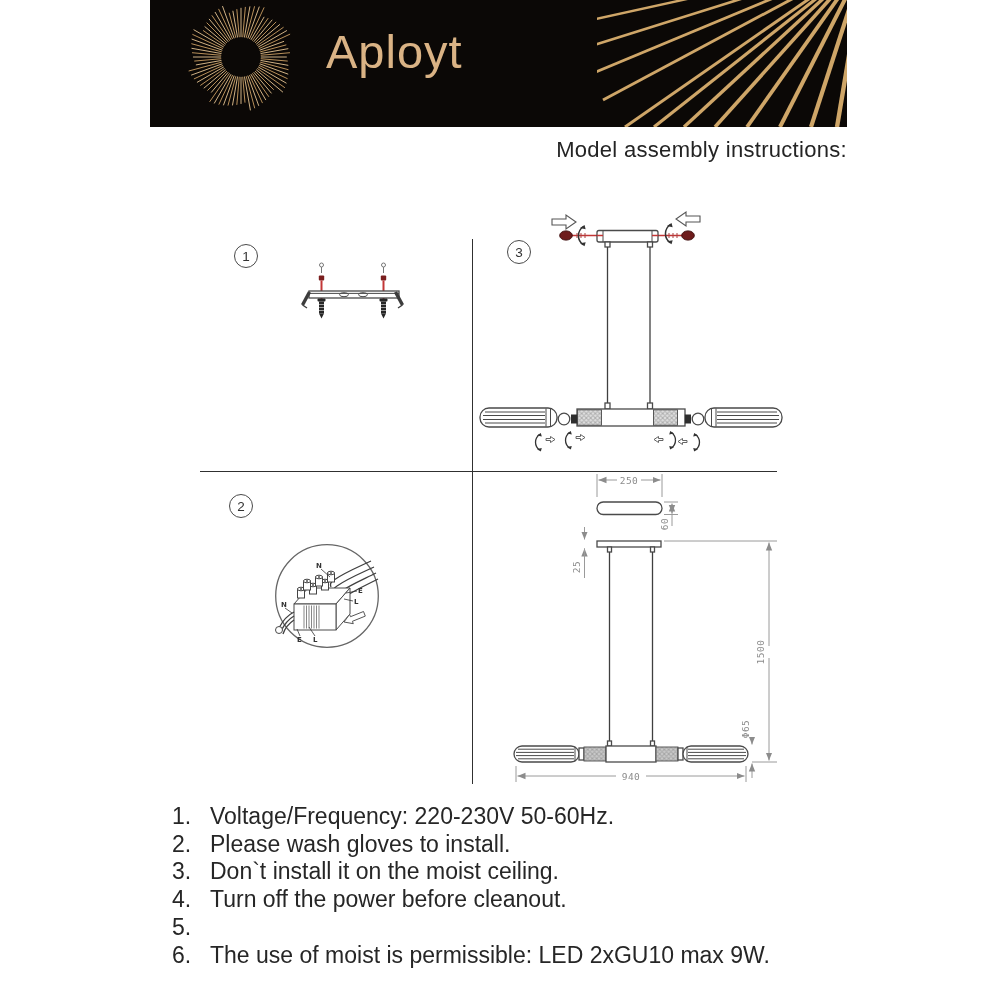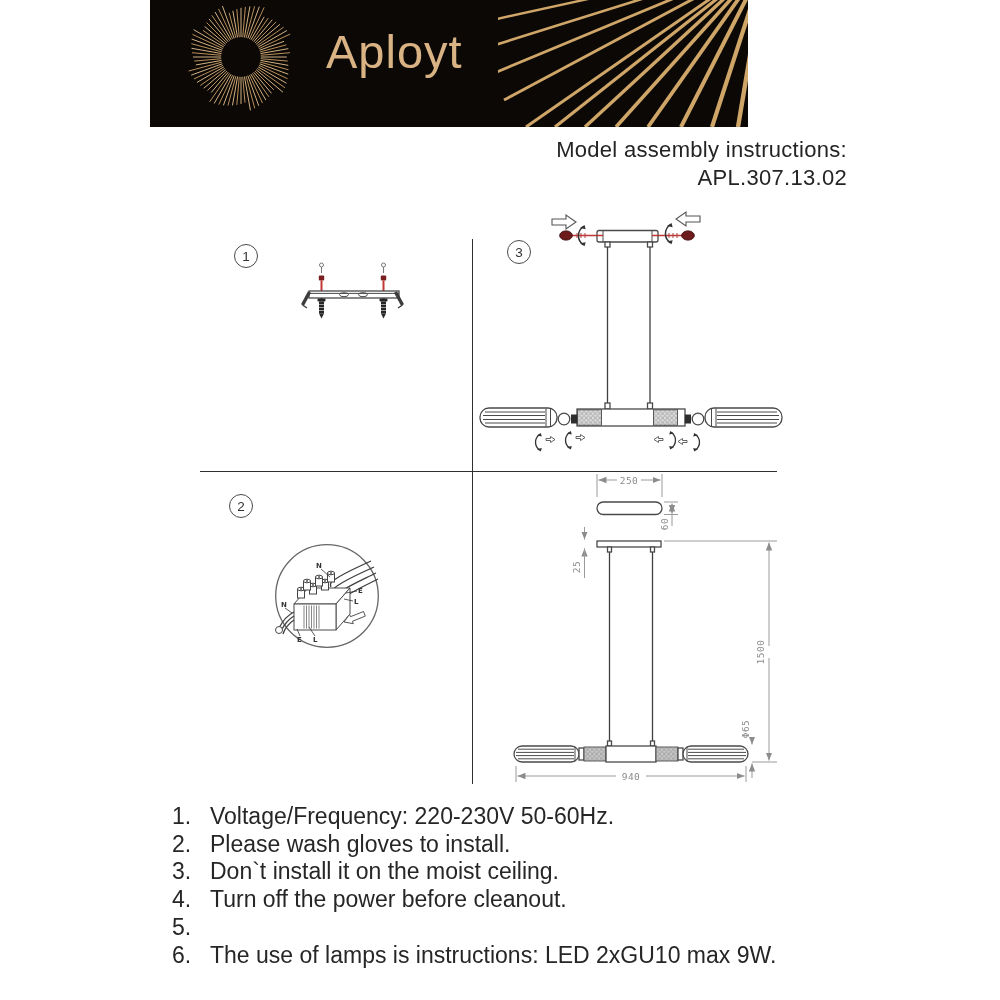--- a/index.html
+++ b/index.html
@@ -1,20 +1,20 @@
 <!DOCTYPE html>
 <html><head>
 <meta charset="utf-8">
 <style>
   html,body{margin:0;padding:0;background:#ffffff;}
   body{width:1000px;height:1000px;position:relative;font-family:"Liberation Sans",sans-serif;}
   .page{position:absolute;left:0;top:0;width:1000px;height:1000px;background:#fff;overflow:hidden;}
 
   
-  .banner{position:absolute;left:150px;top:0;width:598px;height:127px;background:#0b0806;overflow:hidden;}
+  .banner{position:absolute;left:150px;top:0;width:697px;height:127px;background:#0b0806;overflow:hidden;}
   .sunburst{position:absolute;left:34px;top:0;width:114px;height:114px;}
   .wordmark{position:absolute;left:176px;top:24px;font-size:47px;font-weight:400;color:#dab385;letter-spacing:1px;}
   .fanrays{position:absolute;right:0;top:0;width:250px;height:127px;}
 
   
   .title-line{position:absolute;left:150px;width:697px;text-align:right;color:#242424;}
   .t1{top:137px;font-size:22px;letter-spacing:.3px;}
   .t2{top:165px;font-size:22px;letter-spacing:.3px;}
 
   
@@ -132,21 +132,20 @@
         <line x1="268" y1="-40" x2="87" y2="127" stroke="#cfa668" stroke-width="3.4"></line>
         <line x1="268" y1="-40" x2="118" y2="127" stroke="#cfa668" stroke-width="3.6"></line>
         <line x1="268" y1="-40" x2="150" y2="127" stroke="#cfa668" stroke-width="3.8"></line>
         <line x1="268" y1="-40" x2="183" y2="127" stroke="#cfa668" stroke-width="4"></line>
         <line x1="268" y1="-40" x2="214" y2="127" stroke="#cfa668" stroke-width="4.2"></line>
         <line x1="268" y1="-40" x2="240" y2="127" stroke="#cfa668" stroke-width="4.4"></line>
       </svg>
   </div>
 
   <div class="title-line t1">Model assembly instructions:</div>
-  <div class="title-line t2">APL.307.13.02</div>
 
   <div class="div-v"></div>
   <div class="div-h"></div>
 
   <div class="stepc s1">
       <span>1</span>
     </div>
   <div class="stepc s3">
       <span>3</span>
     </div>
@@ -457,17 +456,17 @@
       </div>
     <div class="lrow">
         <span class="lnum">4.</span>
         <span>Turn off the power before cleanout.</span>
       </div>
     <div class="lrow">
         <span class="lnum">5.</span>
       </div>
     <div class="lrow">
         <span class="lnum">6.</span>
-        <span>The use of lamps is instructions: LED 2xGU10 max 9W.</span>
+        <span>The use of moist is permissible: LED 2xGU10 max 9W.</span>
       </div>
   </div>
 
 </div>
 
 </body></html>

